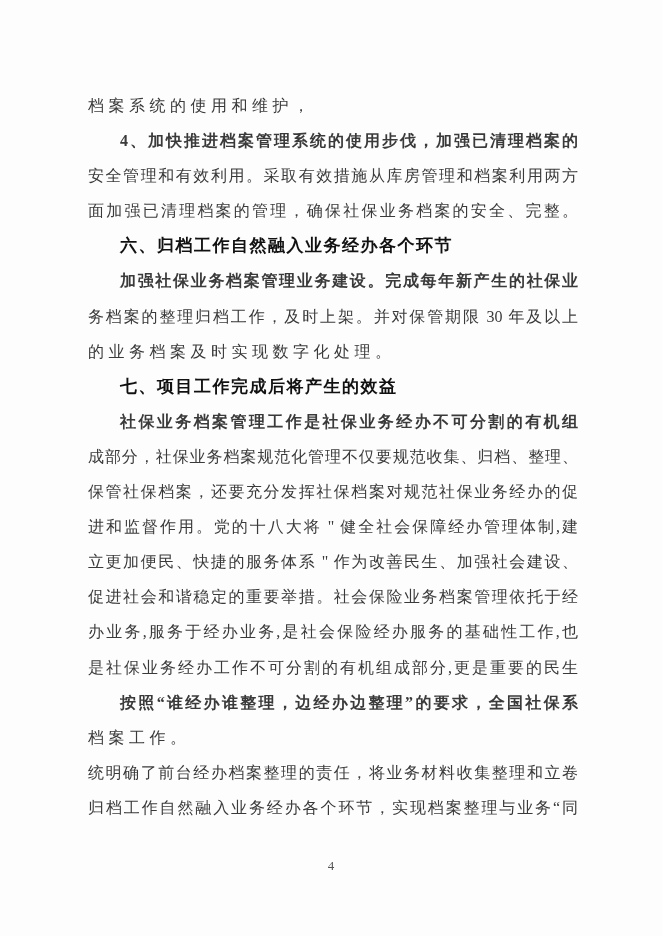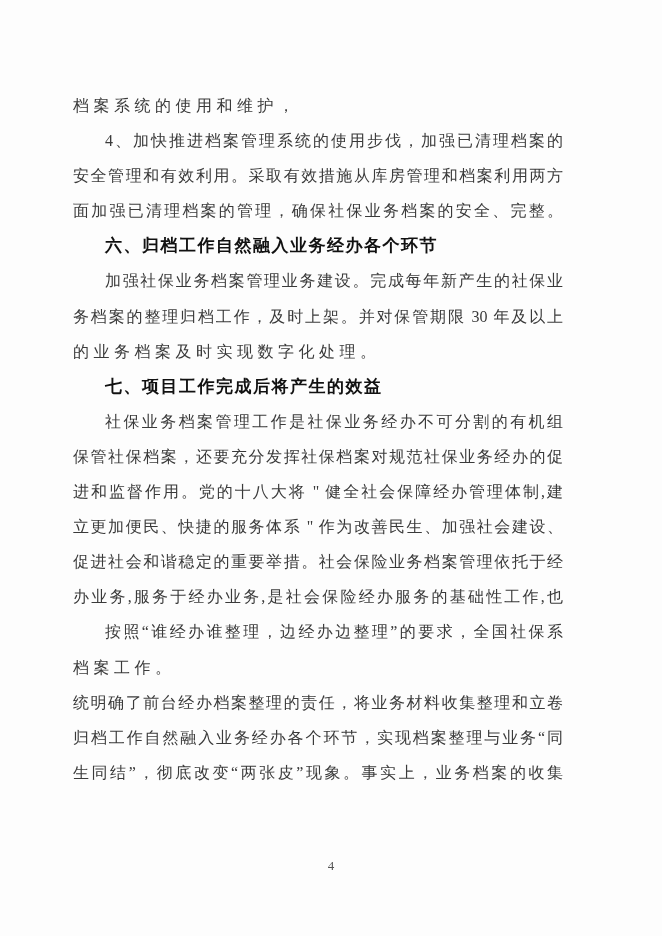--- a/index.html
+++ b/index.html
@@ -11,41 +11,42 @@
     position: relative;
     width: 662px;
     height: 936px;
     margin: 0 auto;
     background: #fdfdfd;
     font-family: "Liberation Serif", "DejaVu Serif", serif;
     overflow: hidden;
   }
   .content {
     position: absolute;
-    left: 73px;
+    left: 88px;
     top: 88px;
     width: 490px;
   }
   .line {
     height: 35.1px;
     line-height: 35.1px;
     font-size: 16px;
     color: #3a3a3a;
     overflow: hidden;
   }
   .line.just {
     text-align: justify;
     text-align-last: justify;
   }
   .line.nat {
     text-align: left;
     letter-spacing: 4.5px;
   }
   .line.indent {
     text-indent: 32px;
+    font-weight: bold;
   }
   .line.heading {
     font-weight: bold;
     font-size: 17px;
     color: #111111;
     letter-spacing: 1.5px;
     text-align: left;
     text-align-last: auto;
   }
   .footer {
@@ -67,25 +68,26 @@
       <div class="line nat">档案系统的使用和维护，</div>
       <div class="line just indent">4、加快推进档案管理系统的使用步伐，加强已清理档案的</div>
       <div class="line just">安全管理和有效利用。采取有效措施从库房管理和档案利用两方</div>
       <div class="line just">面加强已清理档案的管理，确保社保业务档案的安全、完整。</div>
       <div class="line heading indent">六、归档工作自然融入业务经办各个环节</div>
       <div class="line just indent">加强社保业务档案管理业务建设。完成每年新产生的社保业</div>
       <div class="line just">务档案的整理归档工作，及时上架。并对保管期限 30 年及以上</div>
       <div class="line nat">的业务档案及时实现数字化处理。</div>
       <div class="line heading indent">七、项目工作完成后将产生的效益</div>
       <div class="line just indent">社保业务档案管理工作是社保业务经办不可分割的有机组</div>
+      <div class="line just">成部分，社保业务档案规范化管理不仅要规范收集、归档、整理、</div>
       <div class="line just">保管社保档案，还要充分发挥社保档案对规范社保业务经办的促</div>
       <div class="line just">进和监督作用。党的十八大将 " 健全社会保障经办管理体制,建</div>
       <div class="line just">立更加便民、快捷的服务体系 " 作为改善民生、加强社会建设、</div>
       <div class="line just">促进社会和谐稳定的重要举措。社会保险业务档案管理依托于经</div>
       <div class="line just">办业务,服务于经办业务,是社会保险经办服务的基础性工作,也</div>
+      <div class="line just">是社保业务经办工作不可分割的有机组成部分,更是重要的民生</div>
       <div class="line just indent">按照“谁经办谁整理，边经办边整理”的要求，全国社保系</div>
       <div class="line nat">档案工作。</div>
       <div class="line just">统明确了前台经办档案整理的责任，将业务材料收集整理和立卷</div>
       <div class="line just">归档工作自然融入业务经办各个环节，实现档案整理与业务“同</div>
-      <div class="line just">生同结”，彻底改变“两张皮”现象。事实上，业务档案的收集</div>
     </div>
   <div class="footer">4</div>
 </div>
 
 </body></html>

